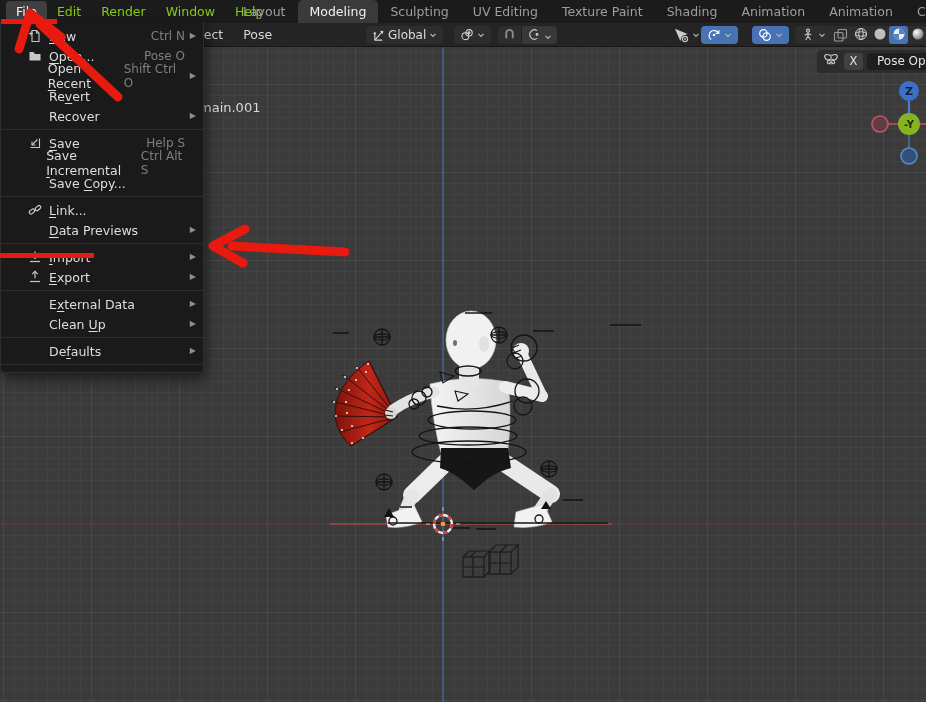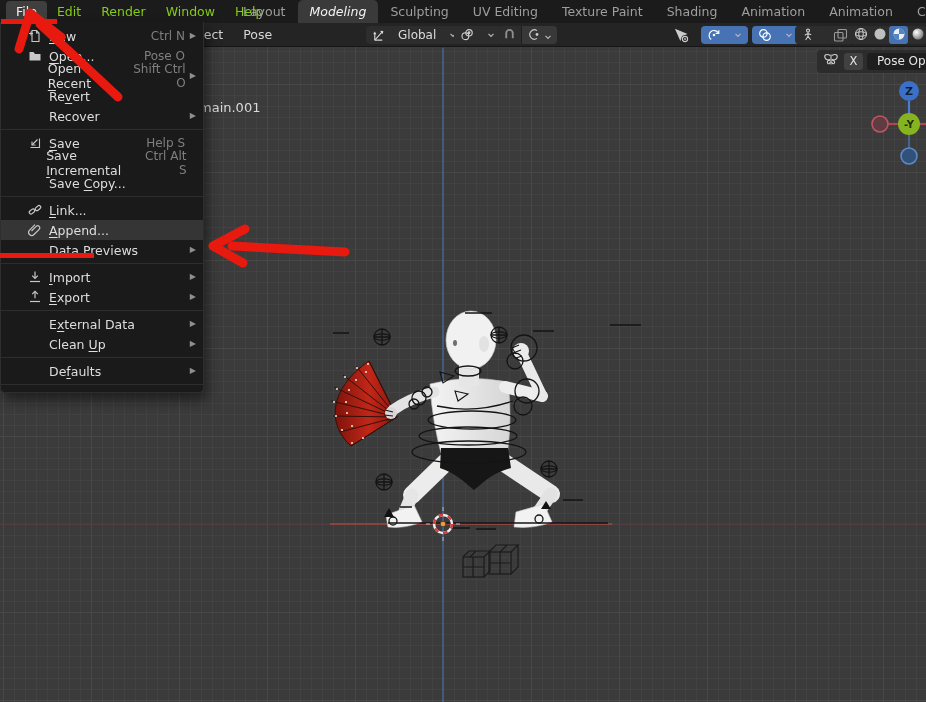--- a/index.html
+++ b/index.html
@@ -5,28 +5,28 @@
   html,body{margin:0;padding:0;width:926px;height:702px;overflow:hidden;background:#3b3b3b;
     font-family:"DejaVu Sans","Liberation Sans",sans-serif;-webkit-font-smoothing:antialiased;}
   *{box-sizing:border-box;}
   
   .topbar{position:absolute;left:0;top:0;width:926px;height:23px;background:#1b1b1b;z-index:20;}
   .menubar{position:absolute;left:6px;top:0;height:23px;display:flex;align-items:stretch;}
   .mb-item{padding:0 10px;display:flex;align-items:center;font-size:12.5px;color:#84cc16;cursor:default;}
   .mb-item.open{background:#3f3f3f;border-radius:4px;margin:1px 0;color:#f2f2f2;}
   .tabs{position:absolute;left:231px;top:0;height:23px;display:flex;white-space:nowrap;}
   .tab{padding:0 12px;line-height:23px;font-size:12.5px;color:#9e9e9e;}
-  .tab.active{background:#3a3a3a;color:#f1f1f1;border-radius:5px 5px 0 0;font-style:italic;}
+  .tab.active{background:#3a3a3a;color:#f1f1f1;border-radius:5px 5px 0 0;}
   
   .vheader{position:absolute;left:0;top:23px;width:926px;height:24px;background:#242424;
     border-bottom:1px solid #161616;z-index:10;}
   .vmenus{position:absolute;left:125px;top:0;height:24px;display:flex;}
   .vmenu{padding:0 10px;line-height:24px;font-size:12.5px;color:#d8d8d8;}
   .hbtn{position:absolute;top:3px;height:18px;background:#2d2d2d;border-radius:4px;display:flex;
-    align-items:center;color:#dcdcdc;font-size:12px;padding:0 6px;gap:13px;white-space:nowrap;}
+    align-items:center;color:#dcdcdc;font-size:12px;padding:0 6px;gap:3px;white-space:nowrap;}
   .hbtn.active{background:#4772b3;color:#fff;}
   .hbtn.nobg{background:transparent;}
   .hbtn svg{display:block;}
   .snapwrap{position:absolute;top:3px;left:498px;height:18px;display:flex;background:#2d2d2d;border-radius:4px;overflow:hidden;}
   .snapseg{display:flex;align-items:center;padding:0 5px;gap:4px;}
   .snapseg.r{background:#383838;border-left:1px solid #1f1f1f;}
   .shading{position:absolute;top:3px;left:851px;height:18px;display:flex;background:#2d2d2d;border-radius:4px;}
   .shseg{width:19px;height:18px;display:flex;align-items:center;justify-content:center;}
   .shseg.active{background:#4772b3;border-radius:3px;}
   
@@ -49,21 +49,21 @@
   .scene{position:absolute;left:0;top:0;width:926px;height:702px;z-index:2;pointer-events:none;}
   
   .menu-panel{position:absolute;left:0;top:22px;width:204px;background:#1a1a1a;
     border:1px solid #2e2e2e;border-top:none;border-radius:0 0 5px 5px;padding:4px 0;z-index:40;
     box-shadow:3px 7px 14px rgba(0,0,0,.5);}
   .mrow{height:20px;display:flex;align-items:center;padding-right:7px;}
   .mrow.hl{background:#353535;}
   .mrow .ic{width:48px;padding-left:27px;display:flex;align-items:center;}
   .mrow .lbl{color:#dedede;font-size:12.5px;}
   .mrow .lbl .u{text-decoration:underline;text-underline-offset:2px;}
-  .mrow .sc{margin-left:auto;color:#7f7f7f;font-size:12px;text-align:right;}
+  .mrow .sc{margin-left:auto;color:#7f7f7f;font-size:12px;}
   .mrow .sub{width:11px;text-align:right;color:#8f8f8f;font-size:8px;line-height:20px;}
   .msep{height:1px;background:#2d2d2d;margin:3px 0;}
   
   .annotations{position:absolute;left:0;top:0;width:926px;height:702px;z-index:60;pointer-events:none;}
 </style>
 </head>
 <body>
 
 <div class="topbar">
   <div class="menubar" id="menubar">
@@ -500,30 +500,20 @@
           <g stroke="#c8c8c8" fill="none" stroke-width="1.2">
             <rect x="1" y="6.8" width="6" height="3.4" rx="1.7" transform="rotate(-40 4 8.5)"></rect>
             <rect x="7" y="3.4" width="6" height="3.4" rx="1.7" transform="rotate(-40 10 5.1)"></rect>
           </g>
         </svg>
       </span>
       <span class="lbl"><span class="u">L</span><span>i</span><span>n</span><span>k</span><span>.</span><span>.</span><span>.</span></span>
       <span class="sc"></span>
       <span class="sub"></span>
     </div>
-    <div class="mrow hl">
-      <span class="ic">
-        <svg width="14" height="14" viewBox="0 0 14 14">
-          <path d="M3.5 8l4.7-4.7a2.1 2.1 0 013 3L6 11.5a3.1 3.1 0 01-4.4-4.4L7 1.7" fill="none" stroke="#c8c8c8" stroke-width="1.2"></path>
-        </svg>
-      </span>
-      <span class="lbl"><span class="u">A</span><span>p</span><span>p</span><span>e</span><span>n</span><span>d</span><span>.</span><span>.</span><span>.</span></span>
-      <span class="sc"></span>
-      <span class="sub"></span>
-    </div>
     <div class="mrow">
       <span class="ic"></span>
       <span class="lbl"><span class="u">D</span><span>a</span><span>t</span><span>a</span><span> </span><span>P</span><span>r</span><span>e</span><span>v</span><span>i</span><span>e</span><span>w</span><span>s</span></span>
       <span class="sc"></span>
       <span class="sub">▶</span>
     </div>
     <div class="msep"></div>
     <div class="mrow">
       <span class="ic">
         <svg width="14" height="14" viewBox="0 0 14 14">

